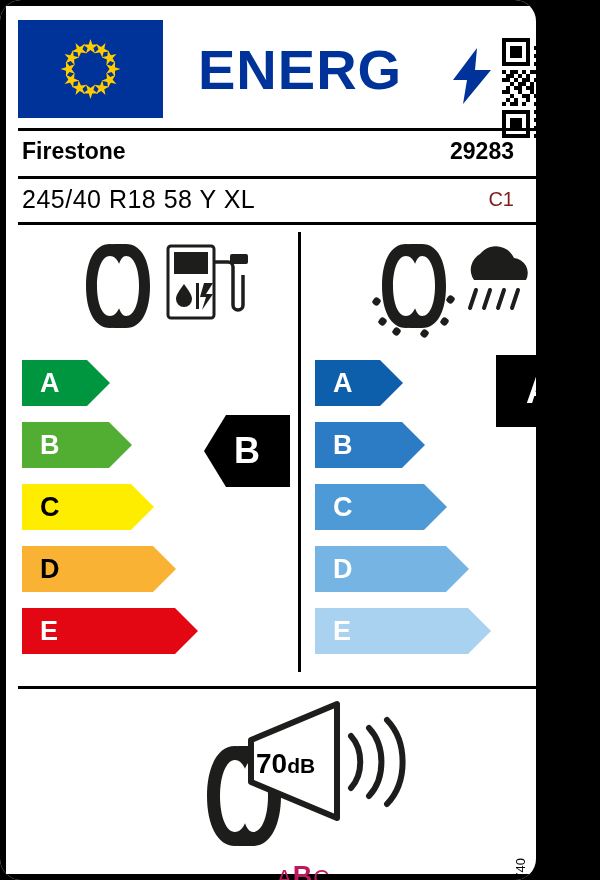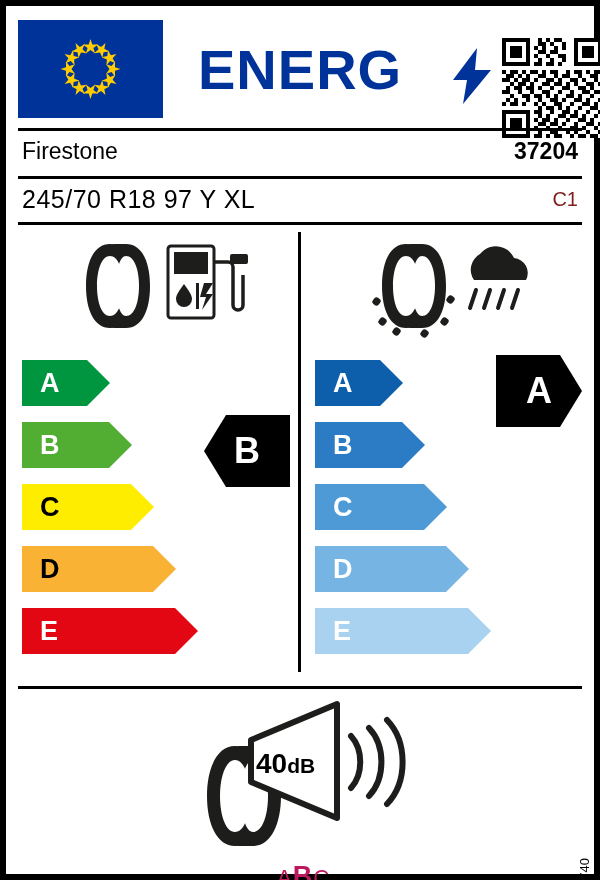--- a/index.html
+++ b/index.html
@@ -3,24 +3,25 @@
 <meta charset="utf-8">
 <style>
   * { box-sizing: border-box; }
   html, body {
     margin: 0; padding: 0;
     background: #000;
     font-family: "Liberation Sans", sans-serif;
   }
   .label {
     position: relative;
-    width: 600px;
+    width: 536px;
     height: 880px;
     background: #ffffff;
     overflow: hidden;
+    border-radius: 21px;
   }
   
   .frame {
     position: absolute;
     left: 0; top: 0;
     width: 600px; height: 880px;
     border: 6px solid #000;
   }
 
   
@@ -73,21 +74,21 @@
     left: 298px; top: 232px;
     width: 3px; height: 440px;
     background: #000;
   }
 
   
   .brand {
     position: absolute;
     left: 22px; top: 138px;
     font-size: 23px;
-    font-weight: normal;
+    font-weight: bold;
     color: #000;
   }
   .code {
     position: absolute;
     right: 22px; top: 138px;
     font-size: 23px;
     font-weight: bold;
     color: #000;
     text-align: right;
   }
@@ -406,25 +407,25 @@
             <rect x="19" y="24" width="2" height="1"></rect>
             <rect x="22" y="24" width="2" height="1"></rect>
         </g>
       </svg>
     </div>
   </div>
 
   <div class="hr hr1"></div>
 
   <div class="brand">Firestone</div>
-  <div class="code">37204</div>
+  <div class="code">29283</div>
 
   <div class="hr hr2"></div>
 
-  <div class="tyre-size">245/70 R18 97 Y XL</div>
+  <div class="tyre-size">245/40 R18 58 Y XL</div>
   <div class="class-code">C1</div>
 
   <div class="hr hr3"></div>
 
   <div class="vline"></div>
 
   <div class="pic-fuel">
     <svg width="170" height="100" viewBox="0 0 170 100">
       <g fill="#1d1d1b">
         <path d="M30 8 C14 8 6 26 6 50 C6 74 14 92 30 92 C46 92 54 74 54 50 C54 26 46 8 30 8 Z M30 20 C38 20 43 33 43 50 C43 67 38 80 30 80 C22 80 17 67 17 50 C17 33 22 20 30 20 Z"></path>
@@ -534,20 +535,20 @@
       </g>
       <polygon points="56,40 142,4 142,118 56,82" fill="#ffffff" stroke="#1d1d1b" stroke-width="6" stroke-linejoin="round"></polygon>
       <g stroke="#1d1d1b" stroke-width="6" fill="none" stroke-linecap="round">
         <path d="M156 36 a26 34 0 0 1 0 52"></path>
         <path d="M174 28 a34 44 0 0 1 0 68"></path>
         <path d="M192 20 a42 54 0 0 1 0 84"></path>
       </g>
     </svg>
   </div>
   <div class="noise-db">
-    <span>40</span><span class="unit">dB</span>
+    <span>70</span><span class="unit">dB</span>
   </div>
   <div class="noise-class">
     <span>A</span><b>B</b><span>C</span>
   </div>
 
   <div class="reg">2020/740</div>
 </div>
 
 </body></html>

